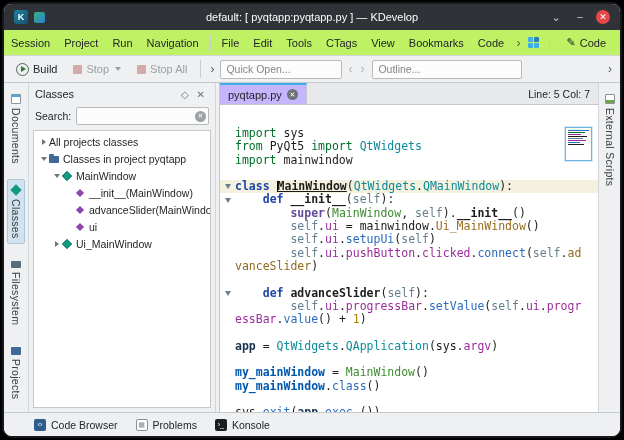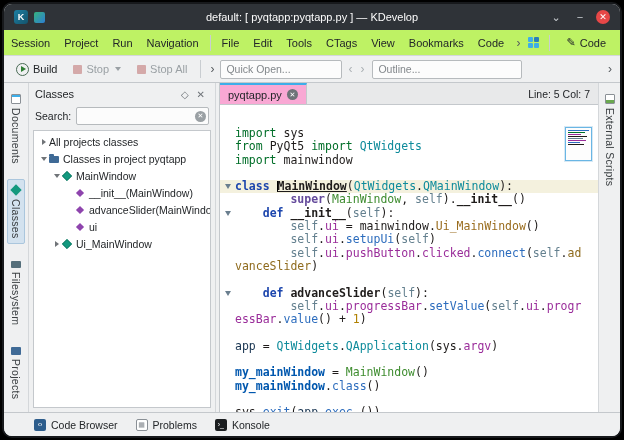--- a/index.html
+++ b/index.html
@@ -107,41 +107,41 @@
   .ti.method { background:#8e44ad; transform:rotate(45deg) scale(.58);}
   .ti.field { background:#8e44ad; transform:rotate(45deg) scale(.58);}
 
   .splitter { width:5px; background:#eff0f1; border-left:1px solid #d4d7da; border-right:1px solid #c4c8cc; flex:none;}
 
   
   .editor { flex:1; display:flex; flex-direction:column; overflow:hidden; background:#fff;}
   .tabbar { height:22px; background:#e8e9ea; border-bottom:1px solid #c4c8cc; display:flex;
             align-items:center; flex:none; font-size:11px; color:#232629;}
   .doc-tab { height:100%; display:flex; align-items:center; gap:5px; padding:0 8px;
-             background:#f9a8d4; border-right:1px solid #c4c8cc; border-top:2px solid #3daee9;}
+             background:#c4b5fd; border-right:1px solid #c4c8cc; border-top:2px solid #3daee9;}
   .tab-close { width:11px; height:11px; border-radius:50%; background:#6e7378; color:#fff;
                font-size:7px; display:flex; align-items:center; justify-content:center;}
   .linecol { margin-left:auto; padding-right:8px; font-size:10.5px; color:#232629;}
   .editor-view { flex:1; position:relative; overflow:hidden; background:#fff; padding-top:3px;margin-top:19px;}
   .cl { display:flex; height:13.3px; line-height:13.3px;
         font-family:"DejaVu Sans Mono","Liberation Mono",monospace; font-size:11.5px; }
   .cl.cur { background:#f4f1de; }
   .gutter { width:15px; flex:none; display:flex; align-items:center; justify-content:center;}
   .fold { width:0; height:0; border-left:3.5px solid transparent; border-right:3.5px solid transparent;
           border-top:5px solid #6a7f8f;}
   .ctext { white-space:pre; }
   .tk-pln{color:#1f1c1b} .tk-imp{color:#006e28}
   .tk-kw{color:#1d46ad;font-weight:bold}
   .tk-clsdecl{color:#1f1c1b;font-weight:bold;text-decoration:underline}
   .tk-mod{color:#0e8b9b} .tk-bi{color:#644a9b;font-weight:bold}
   .tk-fndecl{color:#1f1c1b;font-weight:bold}
   .tk-slf{color:#64808f} .tk-mem{color:#9a2d9a} .tk-fn{color:#2c6cbd}
   .tk-fnu{color:#8f6b1e} .tk-clsu{color:#3e8c2f} .tk-clsu2{color:#9a6d1f}
   .tk-num{color:#b08000}
-  .tk-varA{color:#16324f;font-weight:normal} .tk-varB{color:#0057ae;font-weight:bold}
+  .tk-varA{color:#16324f;font-weight:bold} .tk-varB{color:#0057ae;font-weight:bold}
   .tk-caret{display:inline-block;width:0;border-left:1.2px solid #000;height:11px;vertical-align:-1.5px;}
   .minimap { position:absolute; top:3px; right:6px; width:27px; height:34px; background:#fdfdfd;
              border:1px solid #6ab6e4; box-shadow:0 0 0 1px #d7e9f5; padding:2px;}
   .minimap i { display:block; height:1px; margin-bottom:1px; background:#2c6cbd; }
   .minimap i:nth-child(2){background:#006e28;width:80%;}
   .minimap i:nth-child(3){background:#9a2d9a;width:60%;}
   .minimap i:nth-child(4){background:#1f1c1b;width:90%;}
   .minimap i:nth-child(5){background:#64808f;width:70%;}
   .minimap i:nth-child(6){background:#9a2d9a;width:85%;}
   .minimap i:nth-child(7){background:#2c6cbd;width:55%;}
@@ -350,28 +350,28 @@
             <span class="gutter"></span>
             <span class="ctext"></span>
           </div>
           <div class="cl cur">
             <span class="gutter">
               <span class="fold"></span>
             </span>
             <span class="ctext"><span class="tk-kw">class</span><span class="tk-pln"> </span><span class="tk-caret"></span><span class="tk-clsdecl">MainWindow</span><span class="tk-pln">(</span><span class="tk-mod">QtWidgets</span><span class="tk-pln">.</span><span class="tk-mod">QMainWindow</span><span class="tk-pln">):</span></span>
           </div>
           <div class="cl">
-            <span class="gutter"></span>
-            <span class="ctext"><span class="tk-pln">        </span><span class="tk-bi">super</span><span class="tk-pln">(</span><span class="tk-clsu">MainWindow</span><span class="tk-pln">, </span><span class="tk-slf">self</span><span class="tk-pln">).</span><span class="tk-fndecl">__init__</span><span class="tk-pln">()</span></span>
-          </div>
-          <div class="cl">
             <span class="gutter">
               <span class="fold"></span>
             </span>
             <span class="ctext"><span class="tk-pln">    </span><span class="tk-kw">def</span><span class="tk-pln"> </span><span class="tk-fndecl">__init__</span><span class="tk-pln">(</span><span class="tk-slf">self</span><span class="tk-pln">):</span></span>
+          </div>
+          <div class="cl">
+            <span class="gutter"></span>
+            <span class="ctext"><span class="tk-pln">        </span><span class="tk-bi">super</span><span class="tk-pln">(</span><span class="tk-clsu">MainWindow</span><span class="tk-pln">, </span><span class="tk-slf">self</span><span class="tk-pln">).</span><span class="tk-fndecl">__init__</span><span class="tk-pln">()</span></span>
           </div>
           <div class="cl">
             <span class="gutter"></span>
             <span class="ctext"><span class="tk-pln">        </span><span class="tk-slf">self</span><span class="tk-pln">.</span><span class="tk-mem">ui</span><span class="tk-pln"> = mainwindow.</span><span class="tk-clsu2">Ui_MainWindow</span><span class="tk-pln">()</span></span>
           </div>
           <div class="cl">
             <span class="gutter"></span>
             <span class="ctext"><span class="tk-pln">        </span><span class="tk-slf">self</span><span class="tk-pln">.</span><span class="tk-mem">ui</span><span class="tk-pln">.</span><span class="tk-fn">setupUi</span><span class="tk-pln">(</span><span class="tk-slf">self</span><span class="tk-pln">)</span></span>
           </div>
           <div class="cl">

